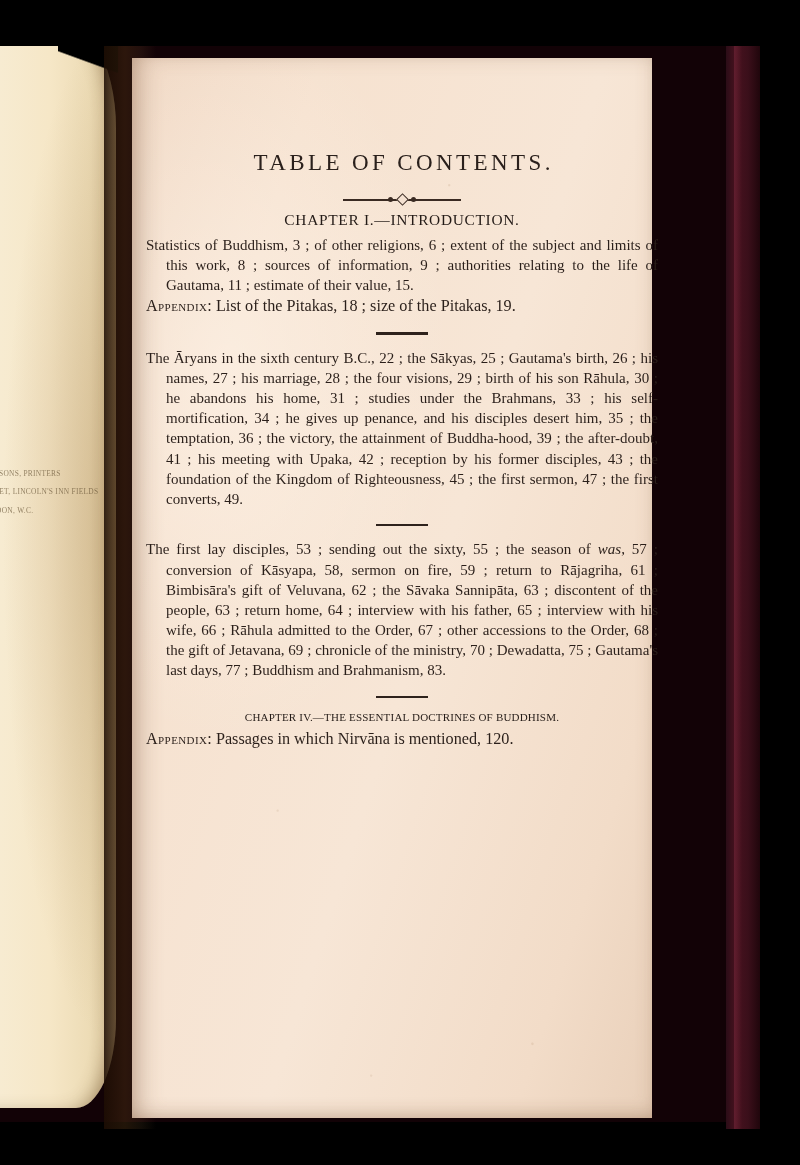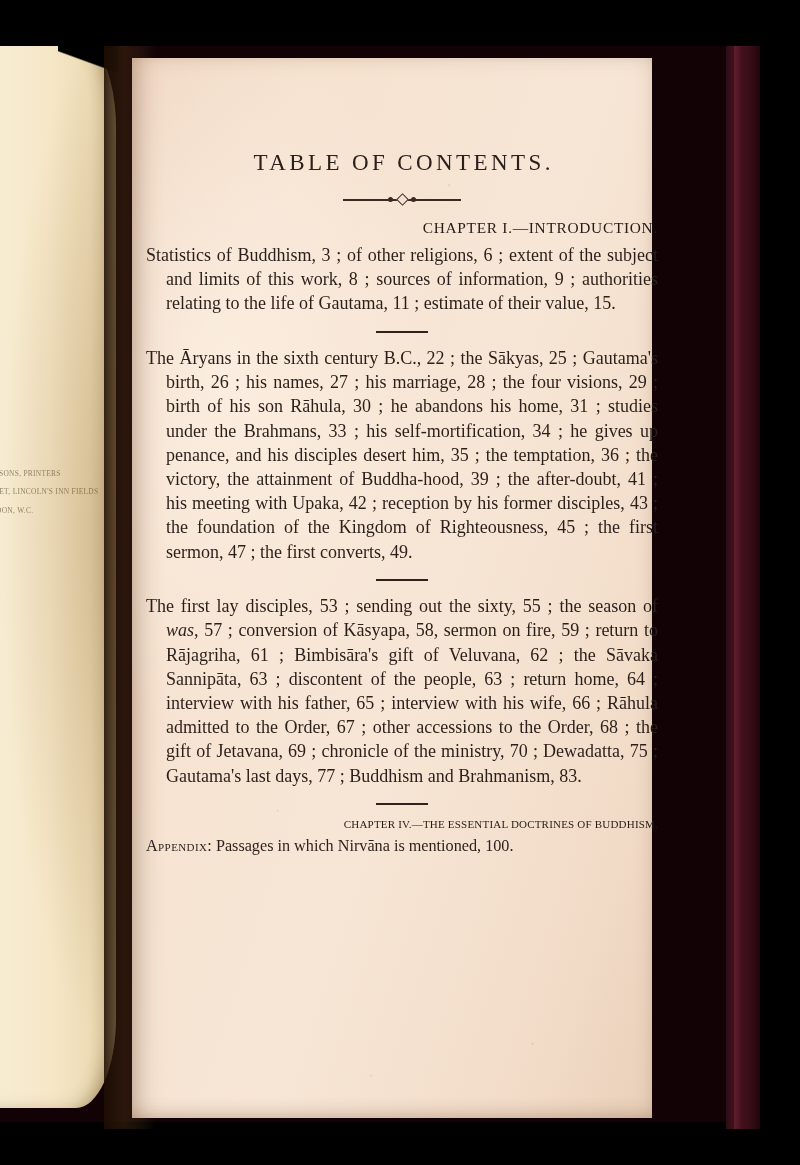--- a/index.html
+++ b/index.html
@@ -170,35 +170,35 @@
 
   
   .sep {
     width: 52px;
     height: 2.4px;
     background: #2e221c;
     margin: 15px auto 13px auto;
   }
 
   .chapter-head {
-    text-align: right;
+    text-align: center;
     font-size: 15.4px;
     font-variant: small-caps;
     letter-spacing: 0.7px;
     color: #241b17;
-    margin: 8px 0 6px 0;
+    margin: 0 0 6px 0;
     white-space: nowrap;
   }
   .chapter-head.wide {
     font-size: 11px;
     letter-spacing: 0.2px;
   }
 
   .entry {
-    font-size: 18px;
+    font-size: 15px;
     line-height: 1.345;
     text-align: justify;
     text-justify: inter-word;
     padding-left: 20px;
     text-indent: -20px;
     margin: 0;
     color: #2a1f1a;
     hyphens: manual;
   }
   .entry em { font-style: italic; }
@@ -283,39 +283,40 @@
       <div class="ornament">
         <div class="bar"></div>
         <div class="dot l"></div>
         <div class="lozenge"></div>
         <div class="dot r"></div>
       </div>
 
       <div class="block">
         <div class="chapter-head">CHAPTER I.—INTRODUCTION.</div>
         <p class="entry">Statistics of Buddhism, 3 ; of other religions, 6 ; extent of the subject and limits of this work, 8 ; sources of information, 9 ; authorities relating to the life of Gautama, 11 ; estimate of their value, 15.</p>
+        <p class="appendix"><span class="lbl">Appendix</span><span>: List of the Pitakas, 18 ; size of the Pitakas, 19.</span></p>
       </div>
 
       <div class="sep"></div>
 
       <div class="block">
         <p class="entry">The Āryans in the sixth century B.C., 22 ; the Sākyas, 25 ; Gautama's birth, 26 ; his names, 27 ; his marriage, 28 ; the four visions, 29 ; birth of his son Rāhula, 30 ; he abandons his home, 31 ; studies under the Brahmans, 33 ; his self-mortification, 34 ; he gives up penance, and his disciples desert him, 35 ; the temptation, 36 ; the victory, the attainment of Buddha-hood, 39 ; the after-doubt, 41 ; his meeting with Upaka, 42 ; reception by his former disciples, 43 ; the foundation of the Kingdom of Righteousness, 45 ; the first sermon, 47 ; the first converts, 49.</p>
       </div>
 
       <div class="sep"></div>
 
       <div class="block">
         <p class="entry"><span>The first lay disciples, 53 ; sending out the sixty, 55 ; the season of </span><em>was</em><span>, 57 ; conversion of Kāsyapa, 58, sermon on fire, 59 ; return to Rājagriha, 61 ; Bimbisāra's gift of Veluvana, 62 ; the Sāvaka Sannipāta, 63 ; discontent of the people, 63 ; return home, 64 ; interview with his father, 65 ; interview with his wife, 66 ; Rāhula admitted to the Order, 67 ; other accessions to the Order, 68 ; the gift of Jetavana, 69 ; chronicle of the ministry, 70 ; Dewadatta, 75 ; Gautama's last days, 77 ; Buddhism and Brahmanism, 83.</span></p>
       </div>
 
       <div class="sep"></div>
 
       <div class="block">
         <div class="chapter-head wide">CHAPTER IV.—THE ESSENTIAL DOCTRINES OF BUDDHISM.</div>
-        <p class="appendix"><span class="lbl">Appendix</span><span>: Passages in which Nirvāna is mentioned, 100.</span></p>
+        <p class="appendix"><span class="lbl">Appendix</span><span>: Passages in which Nirvāna is mentioned, 120.</span></p>
       </div>
 
     </div>
   </div>
 
   <div class="top-dark"></div>
   <div class="bottom-dark"></div>
   <div class="right-dark"></div>
 
 </div>

